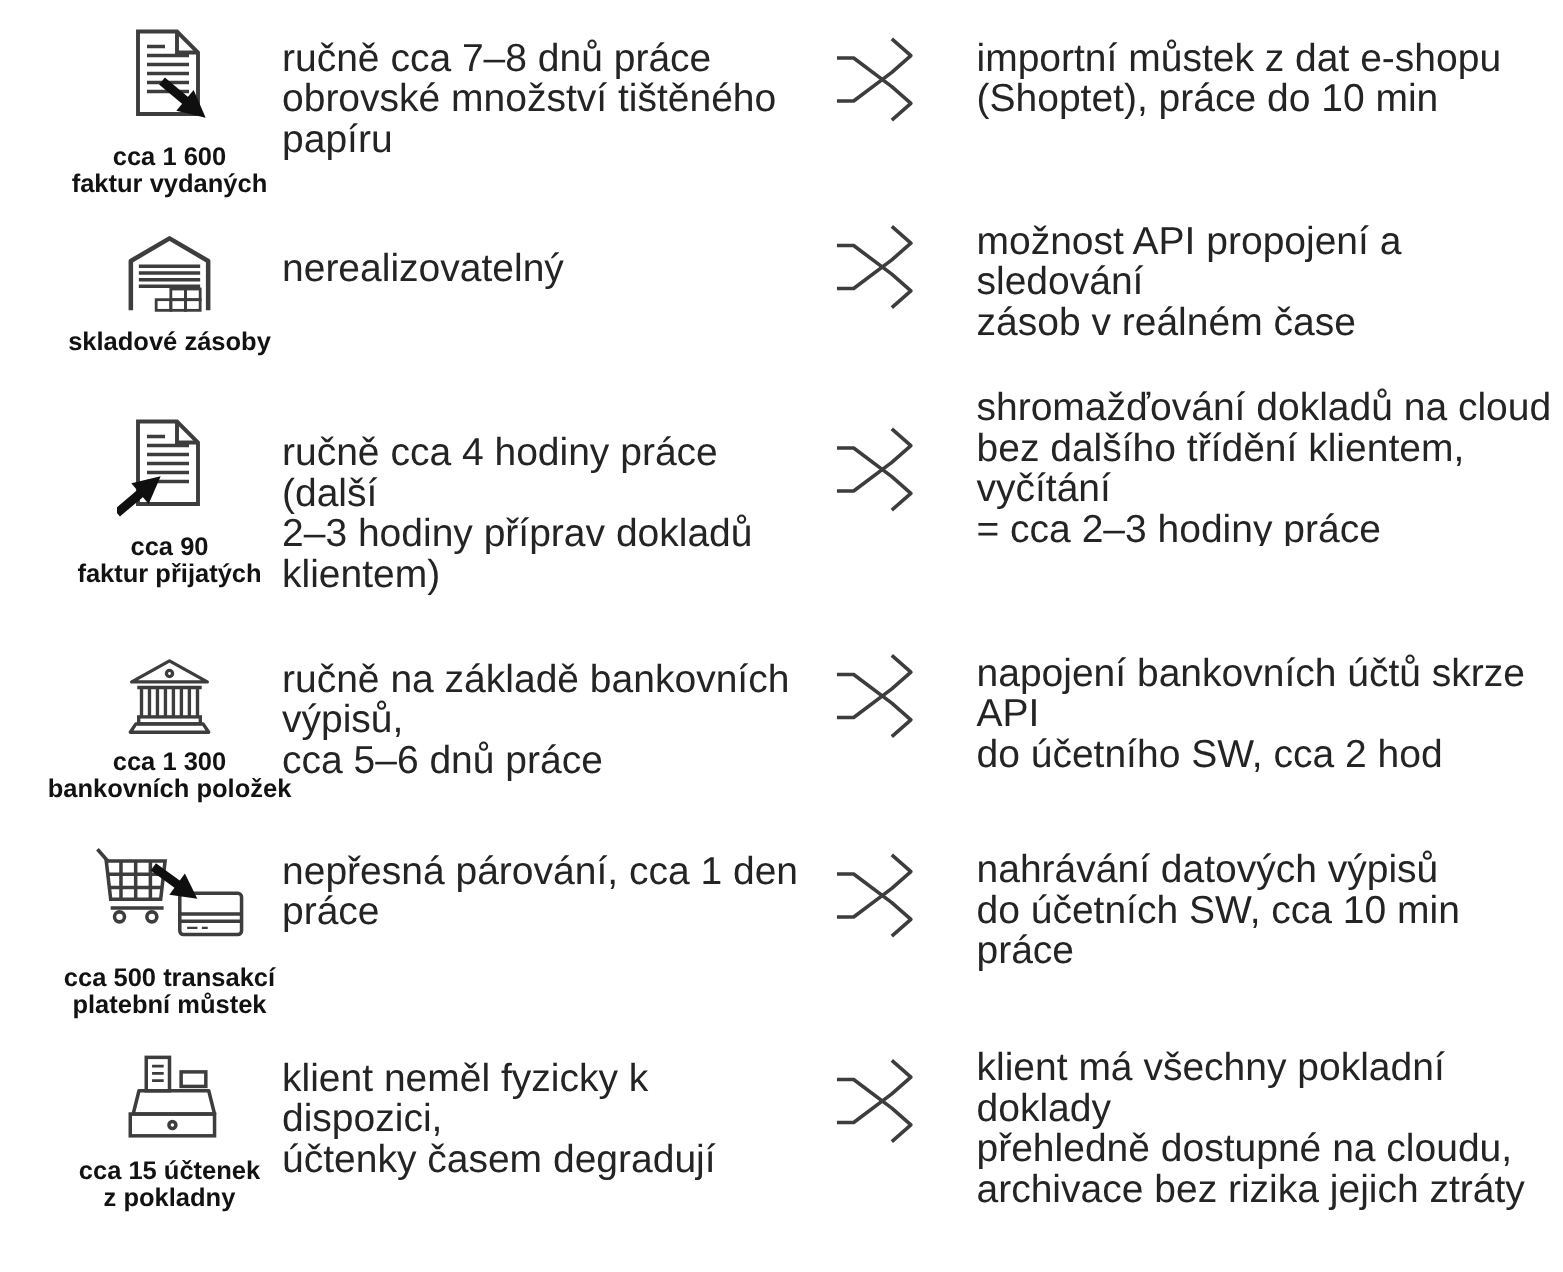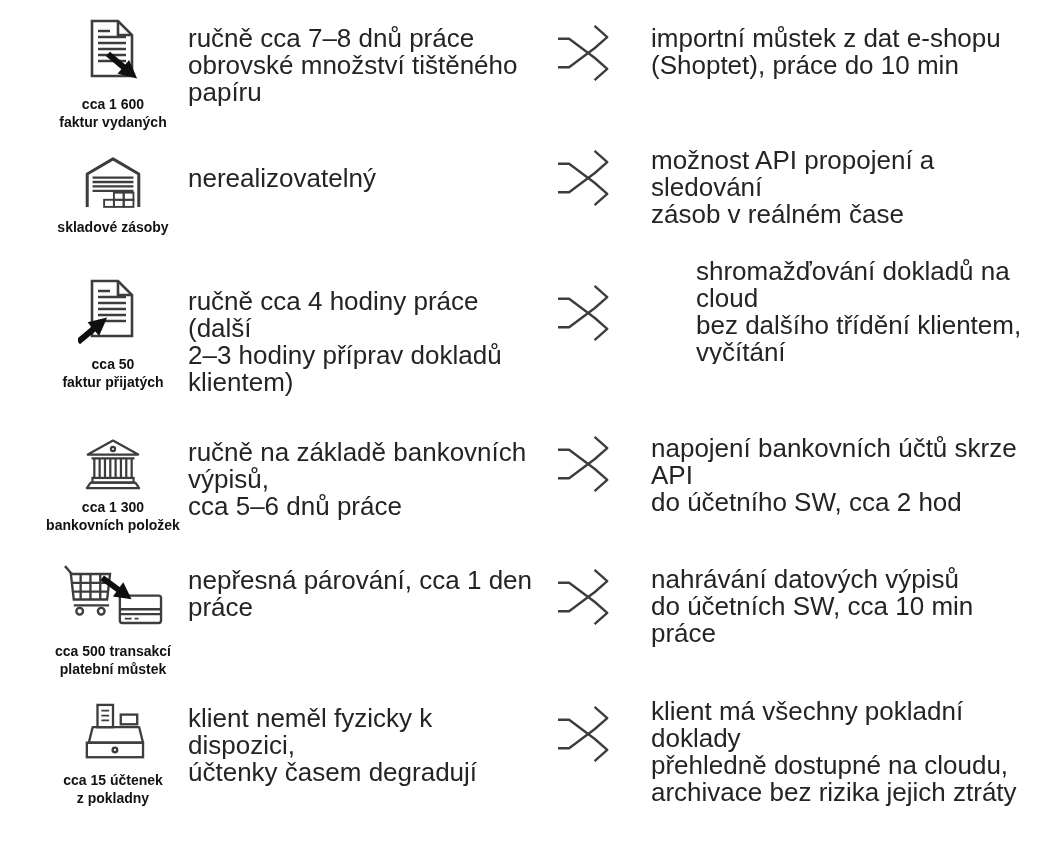--- a/index.html
+++ b/index.html
@@ -5,32 +5,32 @@
   html,body{margin:0;padding:0;background:#ffffff;}
   .stage{
     position:relative;width:1042px;height:848px;background:#ffffff;
     font-family:"Liberation Sans", sans-serif;overflow:hidden;
   }
   .row{position:absolute;left:0;width:100%;display:grid;grid-template-columns:186px 359px 100px 1fr;align-items:start;}
   .r1{top:18px}.r2{top:145px}.r3{top:252px}.r4{top:425px}.r5{top:558px}.r6{top:695px}
 
   .icon-cell{display:block;}
   .icon-stack{display:flex;flex-direction:column;align-items:center;transform:translateX(20px);}
-  .caption{font-weight:bold;font-size:14px;line-height:17.5px;text-align:center;white-space:nowrap;margin-top:8px;color:#121212;}
+  .caption{font-weight:bold;font-size:17px;line-height:17.5px;text-align:center;white-space:nowrap;margin-top:8px;color:#121212;}
 
   .before,.after{font-size:26px;line-height:27px;color:#242424;}
   .before{padding-left:2px;}
   .after{padding-left:6px;}
 
   .shuffle svg{width:80px;height:62px;display:block;}
 
   .r1 .before{padding-top:7px}.r1 .after{padding-top:7px}.r1 .shuffle{padding-top:4px}
   .r2 .icon-stack{padding-top:8px}.r2 .before{padding-top:20px}.r2 .shuffle{padding-top:2px}.r2 .after{padding-top:2px}
   .r3 .icon-stack{padding-top:26px}.r3 .before{padding-top:36px}.r3 .shuffle{padding-top:30px}
-  .r3 .after{padding-top:6px;max-height:106px;overflow:hidden;margin-left:45px;}
+  .r3 .after{padding-top:6px;max-height:106px;overflow:hidden;}
   .r4 .icon-stack{padding-top:10px}.r4 .before{padding-top:14px}.r4 .shuffle{padding-top:8px}.r4 .after{padding-top:10px}
   .r5 .icon-stack{padding-top:4px}.r5 .before{padding-top:9px}.r5 .shuffle{padding-top:8px}.r5 .after{padding-top:8px}
   .r6 .icon-stack{padding-top:7px}.r6 .before{padding-top:10px}.r6 .shuffle{padding-top:8px}.r6 .after{padding-top:3px}
 
   .defs-holder{position:absolute;width:0;height:0;overflow:hidden;}
 </style>
 </head>
 <body>
 
 <svg class="defs-holder" aria-hidden="true">
@@ -177,21 +177,21 @@
     </div>
   </div>
 
   <div class="row r3">
     <div class="icon-cell">
       <div class="icon-stack">
         <svg width="70" height="70">
             <use href="#sym-doc-in"></use>
           </svg>
         <div class="caption">
-          <div>cca 50</div>
+          <div>cca 90</div>
           <div>faktur přijatých</div>
         </div>
       </div>
     </div>
     <div class="before">
       <div>ručně cca 4 hodiny práce (další</div>
       <div>2–3 hodiny příprav dokladů klientem)</div>
     </div>
     <div class="shuffle">
       <svg>

